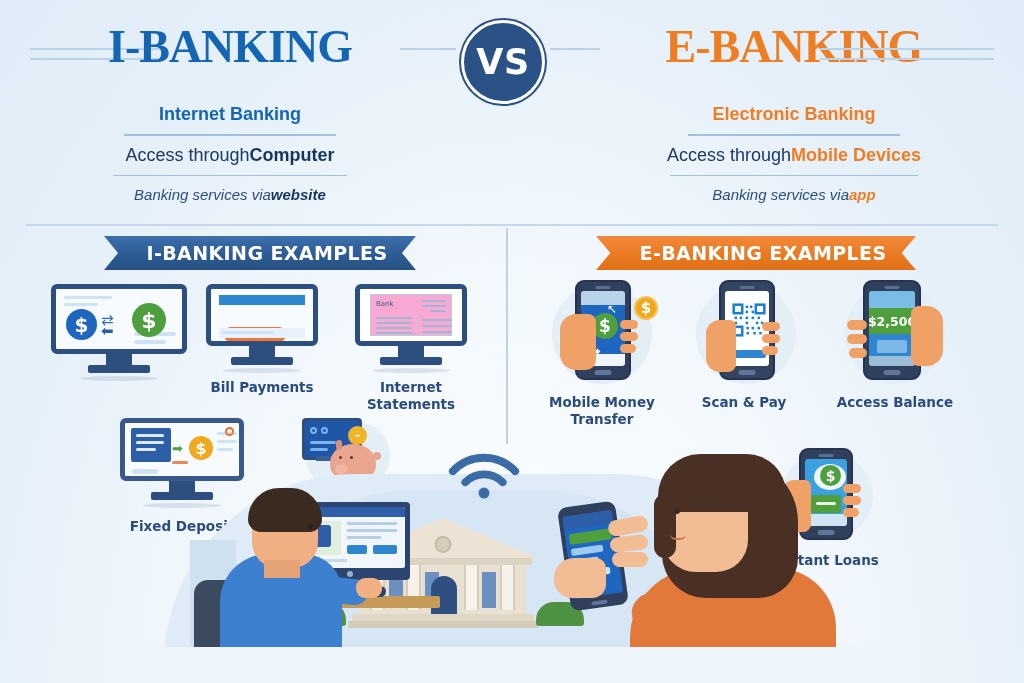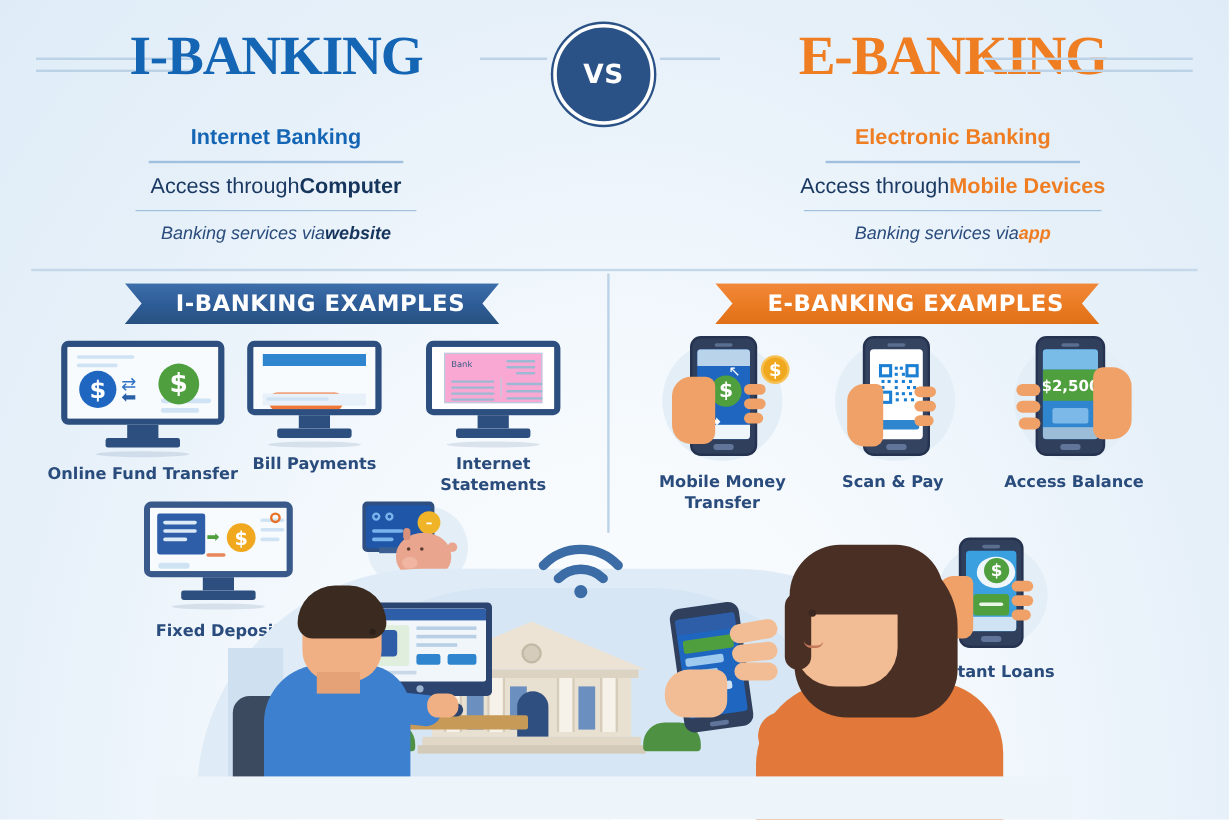--- a/index.html
+++ b/index.html
@@ -22,21 +22,21 @@
   #t-right { left:564px; width:460px; text-align:center; color:#ef7d22; }
 
   .hdr-rule { position:absolute; height:2px; background:#bcd2e6; top:48px; }
   .hdr-rule.seg2 { top:58px; }
 
   .vs-badge {
     position:absolute; left:461px; top:20px; width:84px; height:84px;
     border-radius:50%; background:#2b5286; border:3px solid #ffffff;
     box-shadow:0 0 0 2px #2b5286;
     display:flex; align-items:center; justify-content:center;
-    color:#fff; font-weight:bold; font-size:22px;
+    color:#fff; font-weight:bold; font-size:35px;
     font-family:"DejaVu Sans", sans-serif; letter-spacing:0.5px;
   }
 
   .sub-col { position:absolute; top:104px; width:460px; }
   #sub-left  { left:0; }
   #sub-right { left:564px; }
   .sub-row { text-align:center; position:relative; }
   .sub-row .txt { display:inline-block; white-space:nowrap; }
   .r1 { font-size:18px; font-weight:bold; padding-bottom:9px; }
   .r2 { font-size:18px; padding-bottom:9px; padding-top:9px; }
@@ -191,21 +191,20 @@
           <div class="coin" style="position:absolute;left:76px;top:14px;width:34px;height:34px;background:#4f9f3f;font-size:22px;">$</div>
           <div style="position:absolute;left:45px;top:22px;color:#2f72c4;font-size:15px;font-family:'DejaVu Sans',sans-serif;">⇄</div>
           <div style="position:absolute;left:45px;top:33px;color:#2a5fa8;font-size:15px;font-family:'DejaVu Sans',sans-serif;">⬅</div>
         </div>
         <div class="mon-chin"></div>
       </div>
       <div class="mon-neck"></div>
         <div class="mon-base"></div>
         <div class="mon-shadow"></div>
     </div>
-    <div class="cap">Online Fund Transfer</div>
   </div>
 
   <div class="tile" style="left:200px;top:284px;width:124px;">
     <div class="monitor" style="width:112px">
       <div class="mon-frame" style="height:62px">
         <div class="mon-screen">
           <div style="position:absolute;left:8px;top:6px;right:8px;height:10px;background:#2f86cf;"></div>
           <div style="position:absolute;left:13px;top:19px;width:62px;height:15px;background:#ef7738;border-radius:7px;color:#fff;font-size:8px;font-weight:bold;display:flex;align-items:center;justify-content:center;font-family:'DejaVu Sans',sans-serif;margin-top:19px;">PAY BILL</div>
           <div style="position:absolute;left:8px;top:39px;right:8px;height:10px;background:#e8f1f9;"></div>
           <div class="bar" style="position:absolute;left:11px;top:42px;width:52px;height:3px"></div>

